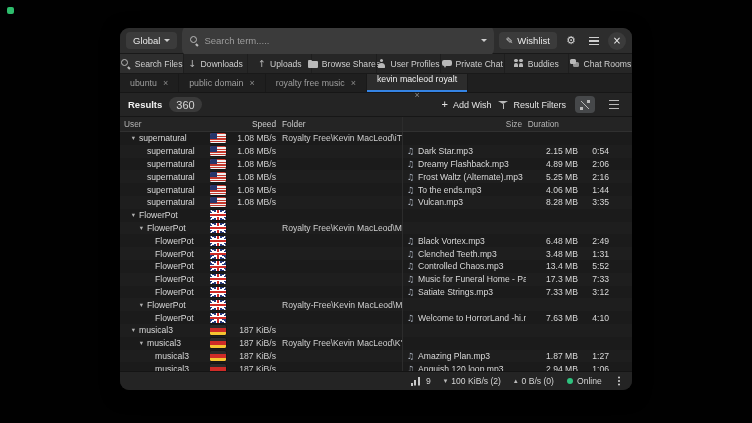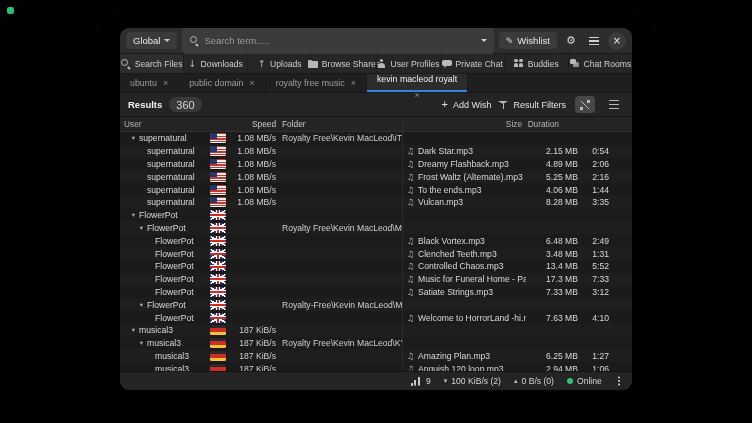--- a/index.html
+++ b/index.html
@@ -501,21 +501,21 @@
         </div>
         <div class="cell c-flag">
           <span class="flag flag-de"></span>
         </div>
         <div class="cell c-speed">187 KiB/s</div>
         <div class="cell c-folder"></div>
         <div class="cell c-fileicon">
           <span class="note">♫</span>
         </div>
         <div class="cell c-filename">Amazing Plan.mp3</div>
-        <div class="cell c-size">6.25 MB</div>
+        <div class="cell c-size">1.87 MB</div>
         <div class="cell c-duration">1:27</div>
       </div>
       <div class="trow">
         <div class="cell c-user" style="padding-left: 35px;">
           <span class="username">musical3</span>
         </div>
         <div class="cell c-flag">
           <span class="flag flag-de"></span>
         </div>
         <div class="cell c-speed">187 KiB/s</div>

